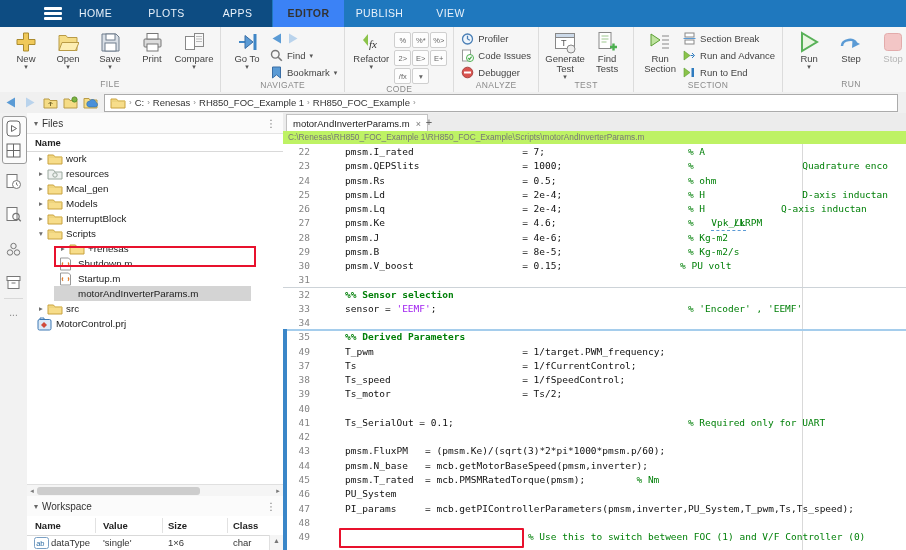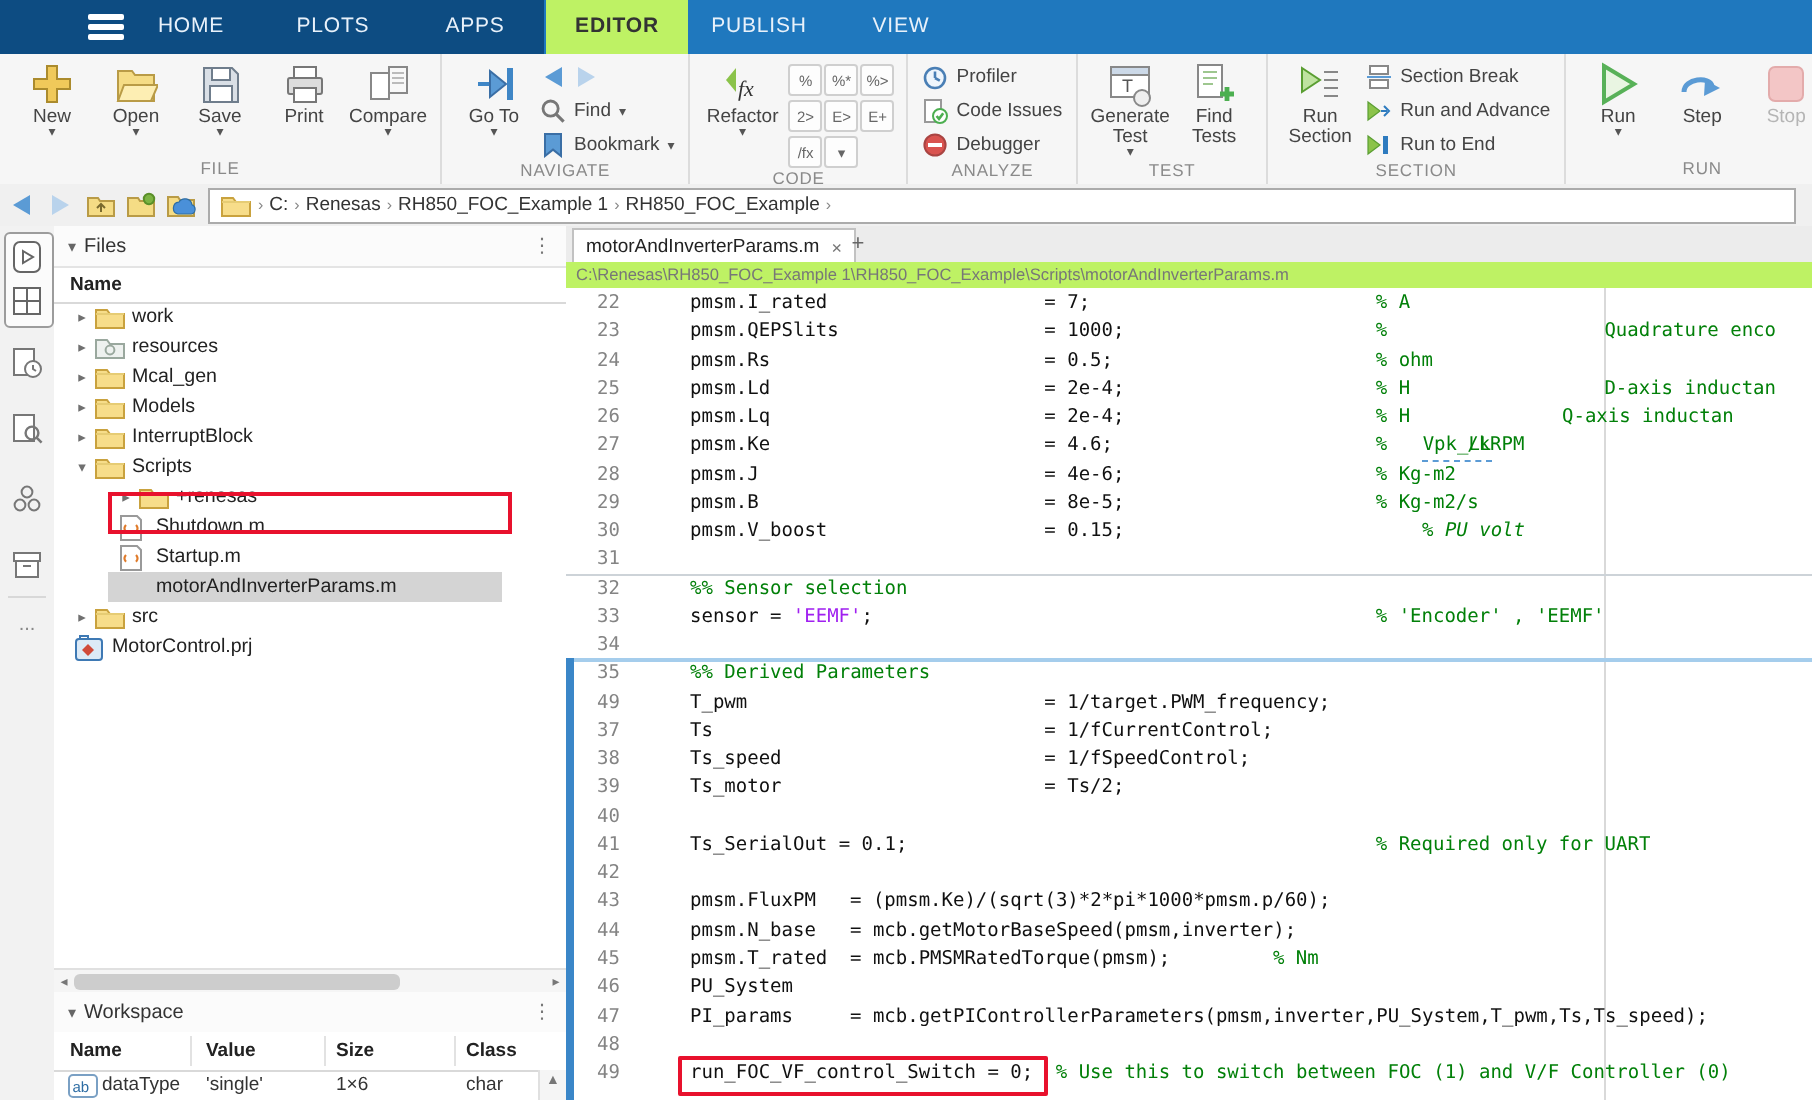--- a/index.html
+++ b/index.html
@@ -5,21 +5,21 @@
   html,body{margin:0;padding:0}
   body{width:906px;height:550px;overflow:hidden;position:relative;background:#fff;
        font-family:"Liberation Sans",sans-serif;font-size:10px;color:#333;-webkit-font-smoothing:antialiased}
   
   #tabs-bar{position:absolute;top:0;left:0;width:906px;height:27px;background:#0d4c82}
   #tabs-light{position:absolute;top:0;left:272px;right:0;height:27px;background:#1f78be}
   #hamburger{position:absolute;top:7px;left:44px;width:18px;height:13px;cursor:pointer}
   #hamburger span{display:block;height:2.5px;background:#fff;margin-bottom:2.5px;border-radius:1px}
   .ts-tab{position:absolute;top:0;height:27px;line-height:27px;text-align:center;color:#e8f1fa;
           font-size:10.5px;letter-spacing:.4px;cursor:pointer}
-  .ts-tab.active{background:#bef264;color:#333;font-weight:bold}
+  .ts-tab.active{background:#3b82f6;color:#333;font-weight:bold}
   
   #toolbar{position:absolute;top:27px;left:0;width:906px;height:65px;background:#f6f6f6;
            border-bottom:1px solid #d9d9d9;display:flex}
   .tb-section{height:65px;border-right:1px solid #dcdcdc;display:flex;flex-direction:column;flex:0 0 auto}
   .tb-items{flex:1;display:flex;align-items:flex-start;padding:3px 7px 0 7px;gap:4px}
   .tb-seclabel{height:13px;text-align:center;color:#8a8a8a;font-size:8.5px;letter-spacing:.4px}
   .tb-big{display:flex;flex-direction:column;align-items:center;width:38px;cursor:pointer}
   .tb-big .ico{height:24px;display:flex;align-items:center;justify-content:center}
   .tb-big .lbl{font-size:9.5px;color:#444;text-align:center;line-height:10px;white-space:pre-line}
   .tb-big .caret{color:#555;font-size:7px;line-height:6px}
@@ -78,21 +78,21 @@
   #ed-tab .tname{font-size:9.5px;color:#222}
   #ed-tab .tclose{color:#777;font-size:9px;cursor:pointer}
   #ed-plus{position:absolute;left:138px;top:1px;width:16px;height:16px;text-align:center;line-height:16px;color:#666;cursor:pointer;font-size:11px}
   #ed-path{position:absolute;top:18px;left:0;right:0;height:13px;background:#bef264;border-bottom:1px solid #ececec;
            font-size:8.3px;color:#777;line-height:13px;padding-left:5px;white-space:nowrap;overflow:hidden}
   #codearea{position:absolute;top:31px;left:0;right:0;bottom:0;overflow:hidden;background:#fff;
             font-family:"DejaVu Sans Mono","Liberation Mono",monospace;font-size:9.5px}
   .code-line{position:absolute;left:0;right:0;height:15px;line-height:14px;cursor:text}
   .lnum{position:absolute;left:0;width:27px;text-align:right;color:#848484;cursor:pointer}
   .seg{position:absolute;white-space:pre}
-  .cl-c{color:#101010}.cl-m{color:#028009}.cl-s{color:#028009;font-weight:normal}
+  .cl-c{color:#101010}.cl-m{color:#028009}.cl-s{color:#028009;font-weight:bold}
   .cl-str{color:#a020f0}.cl-mu{color:#028009;border-bottom:1px dashed #5b9bd5}
   #ruler{position:absolute;top:0;bottom:0;left:519px;border-left:1px solid #d9d9d9}
   #div32{position:absolute;left:0;right:0;border-top:1px solid #cdd3d8}
   #div35{position:absolute;left:0;right:0;border-top:2px solid #a5cdec}
   #secbar{position:absolute;left:0;width:4px;bottom:0;background:#3a86c8}
   #code-redbox{position:absolute;border:2px solid #e8112d;border-radius:1px;z-index:3;pointer-events:none}
   svg{display:block}
 </style>
 </head>
 <body>
@@ -776,21 +776,21 @@
         <div class="code-line" style="top: 100.82px;">
           <span class="lnum">29</span>
           <span class="seg cl-c" style="left: 62px;">pmsm.B</span>
           <span class="seg cl-c" style="left: 239.165px;">= 8e-5;</span>
           <span class="seg cl-m" style="left: 404.9px;">% Kg-m2/s</span>
         </div>
         <div class="code-line" style="top: 115.08px;">
           <span class="lnum">30</span>
           <span class="seg cl-c" style="left: 62px;">pmsm.V_boost</span>
           <span class="seg cl-c" style="left: 239.165px;">= 0.15;</span>
-          <span class="seg cl-m" style="left: 428px; font-style: italic;">% PU volt</span>
+          <span class="seg cl-m" style="left: 397px;">% PU volt</span>
         </div>
         <div class="code-line" style="top: 129.34px;">
           <span class="lnum">31</span>
         </div>
         <div class="code-line" style="top: 143.6px;">
           <span class="lnum">32</span>
           <span class="seg cl-s" style="left: 62px;">%% Sensor selection</span>
         </div>
         <div class="code-line" style="top: 157.86px;">
           <span class="lnum">33</span>
@@ -860,19 +860,18 @@
         <div class="code-line" style="top: 357.5px;">
           <span class="lnum">47</span>
           <span class="seg cl-c" style="left: 62px;">PI_params</span>
           <span class="seg cl-c" style="left: 142.01px;">= mcb.getPIControllerParameters(pmsm,inverter,PU_System,T_pwm,Ts,Ts_speed);</span>
         </div>
         <div class="code-line" style="top: 371.76px;">
           <span class="lnum">48</span>
         </div>
         <div class="code-line" style="top: 386.02px;">
           <span class="lnum">49</span>
-          <span class="seg cl-c" style="left: 62px;">run_FOC_VF_control_Switch = 0;</span>
           <span class="seg cl-m" style="left: 244.88px;">% Use this to switch between FOC (1) and V/F Controller (0)</span>
         </div>
       </div>
     <div id="code-redbox" style="left: 56px; top: 384.02px; width: 181.45px; height: 16px;"></div>
   </div>
 </div>
 
 </body></html>

